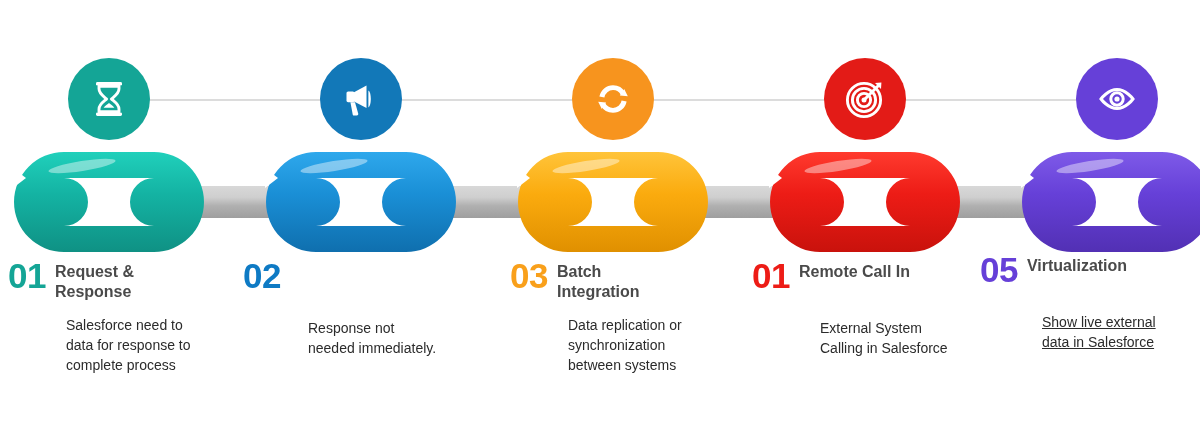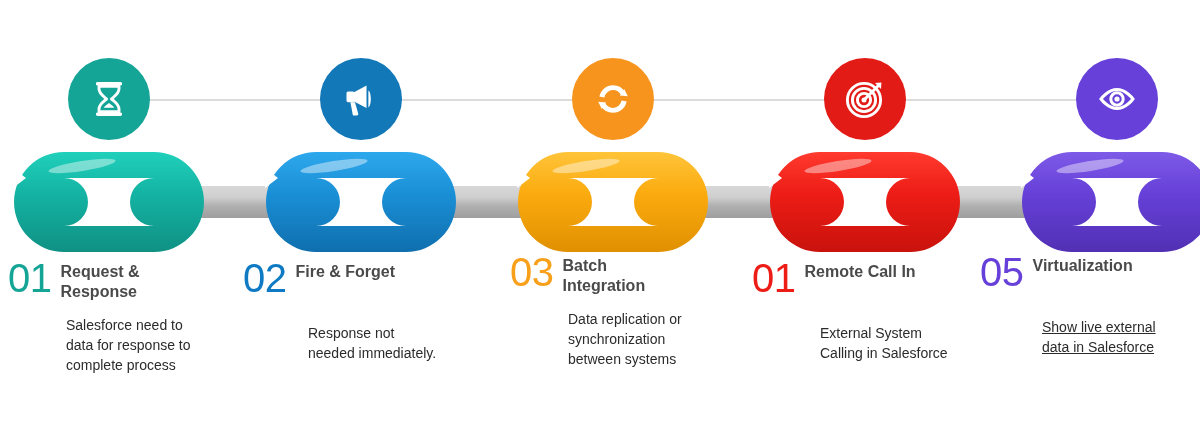--- a/index.html
+++ b/index.html
@@ -41,22 +41,22 @@
   .chain svg{display:block;}
 
   
   .caption{position:absolute;z-index:4;}
   .cap-head{
     display:flex;
     align-items:flex-start;
     gap:9px;
   }
   .num{
-    font-size:40px;
-    font-weight:normal;
+    font-size:35px;
+    font-weight:bold;
     line-height:1.0;
     letter-spacing:-0.5px;
     white-space:nowrap;
   }
   .title{
     font-size:16px;
     font-weight:bold;
     color:#4a4a4a;
     line-height:1.25;
     padding-top:4px;
@@ -200,26 +200,25 @@
           <span class="title">Request &amp;
 Response</span>
         </div>
         <div class="desc" style="margin-top: 14px; margin-left: 58px;">Salesforce need to
 data for response to
 complete process</div>
       </div>
       <div class="caption" style="left: 243px; top: 258px;">
         <div class="cap-head">
           <span class="num" style="color: rgb(14, 122, 196);">02</span>
-          <span class="title">Fire &amp; Forget</span>
         </div>
         <div class="desc" style="margin-top: 26px; margin-left: 65px;">Response not
 needed immediately.</div>
       </div>
-      <div class="caption" style="left: 510px; top: 252px;">
+      <div class="caption" style="left: 510px; top: 258px;">
         <div class="cap-head">
           <span class="num" style="color: rgb(249, 160, 27);">03</span>
           <span class="title">Batch
 Integration</span>
         </div>
         <div class="desc" style="margin-top: 14px; margin-left: 58px;">Data replication or
 synchronization
 between systems</div>
       </div>
       <div class="caption" style="left: 752px; top: 258px;">

